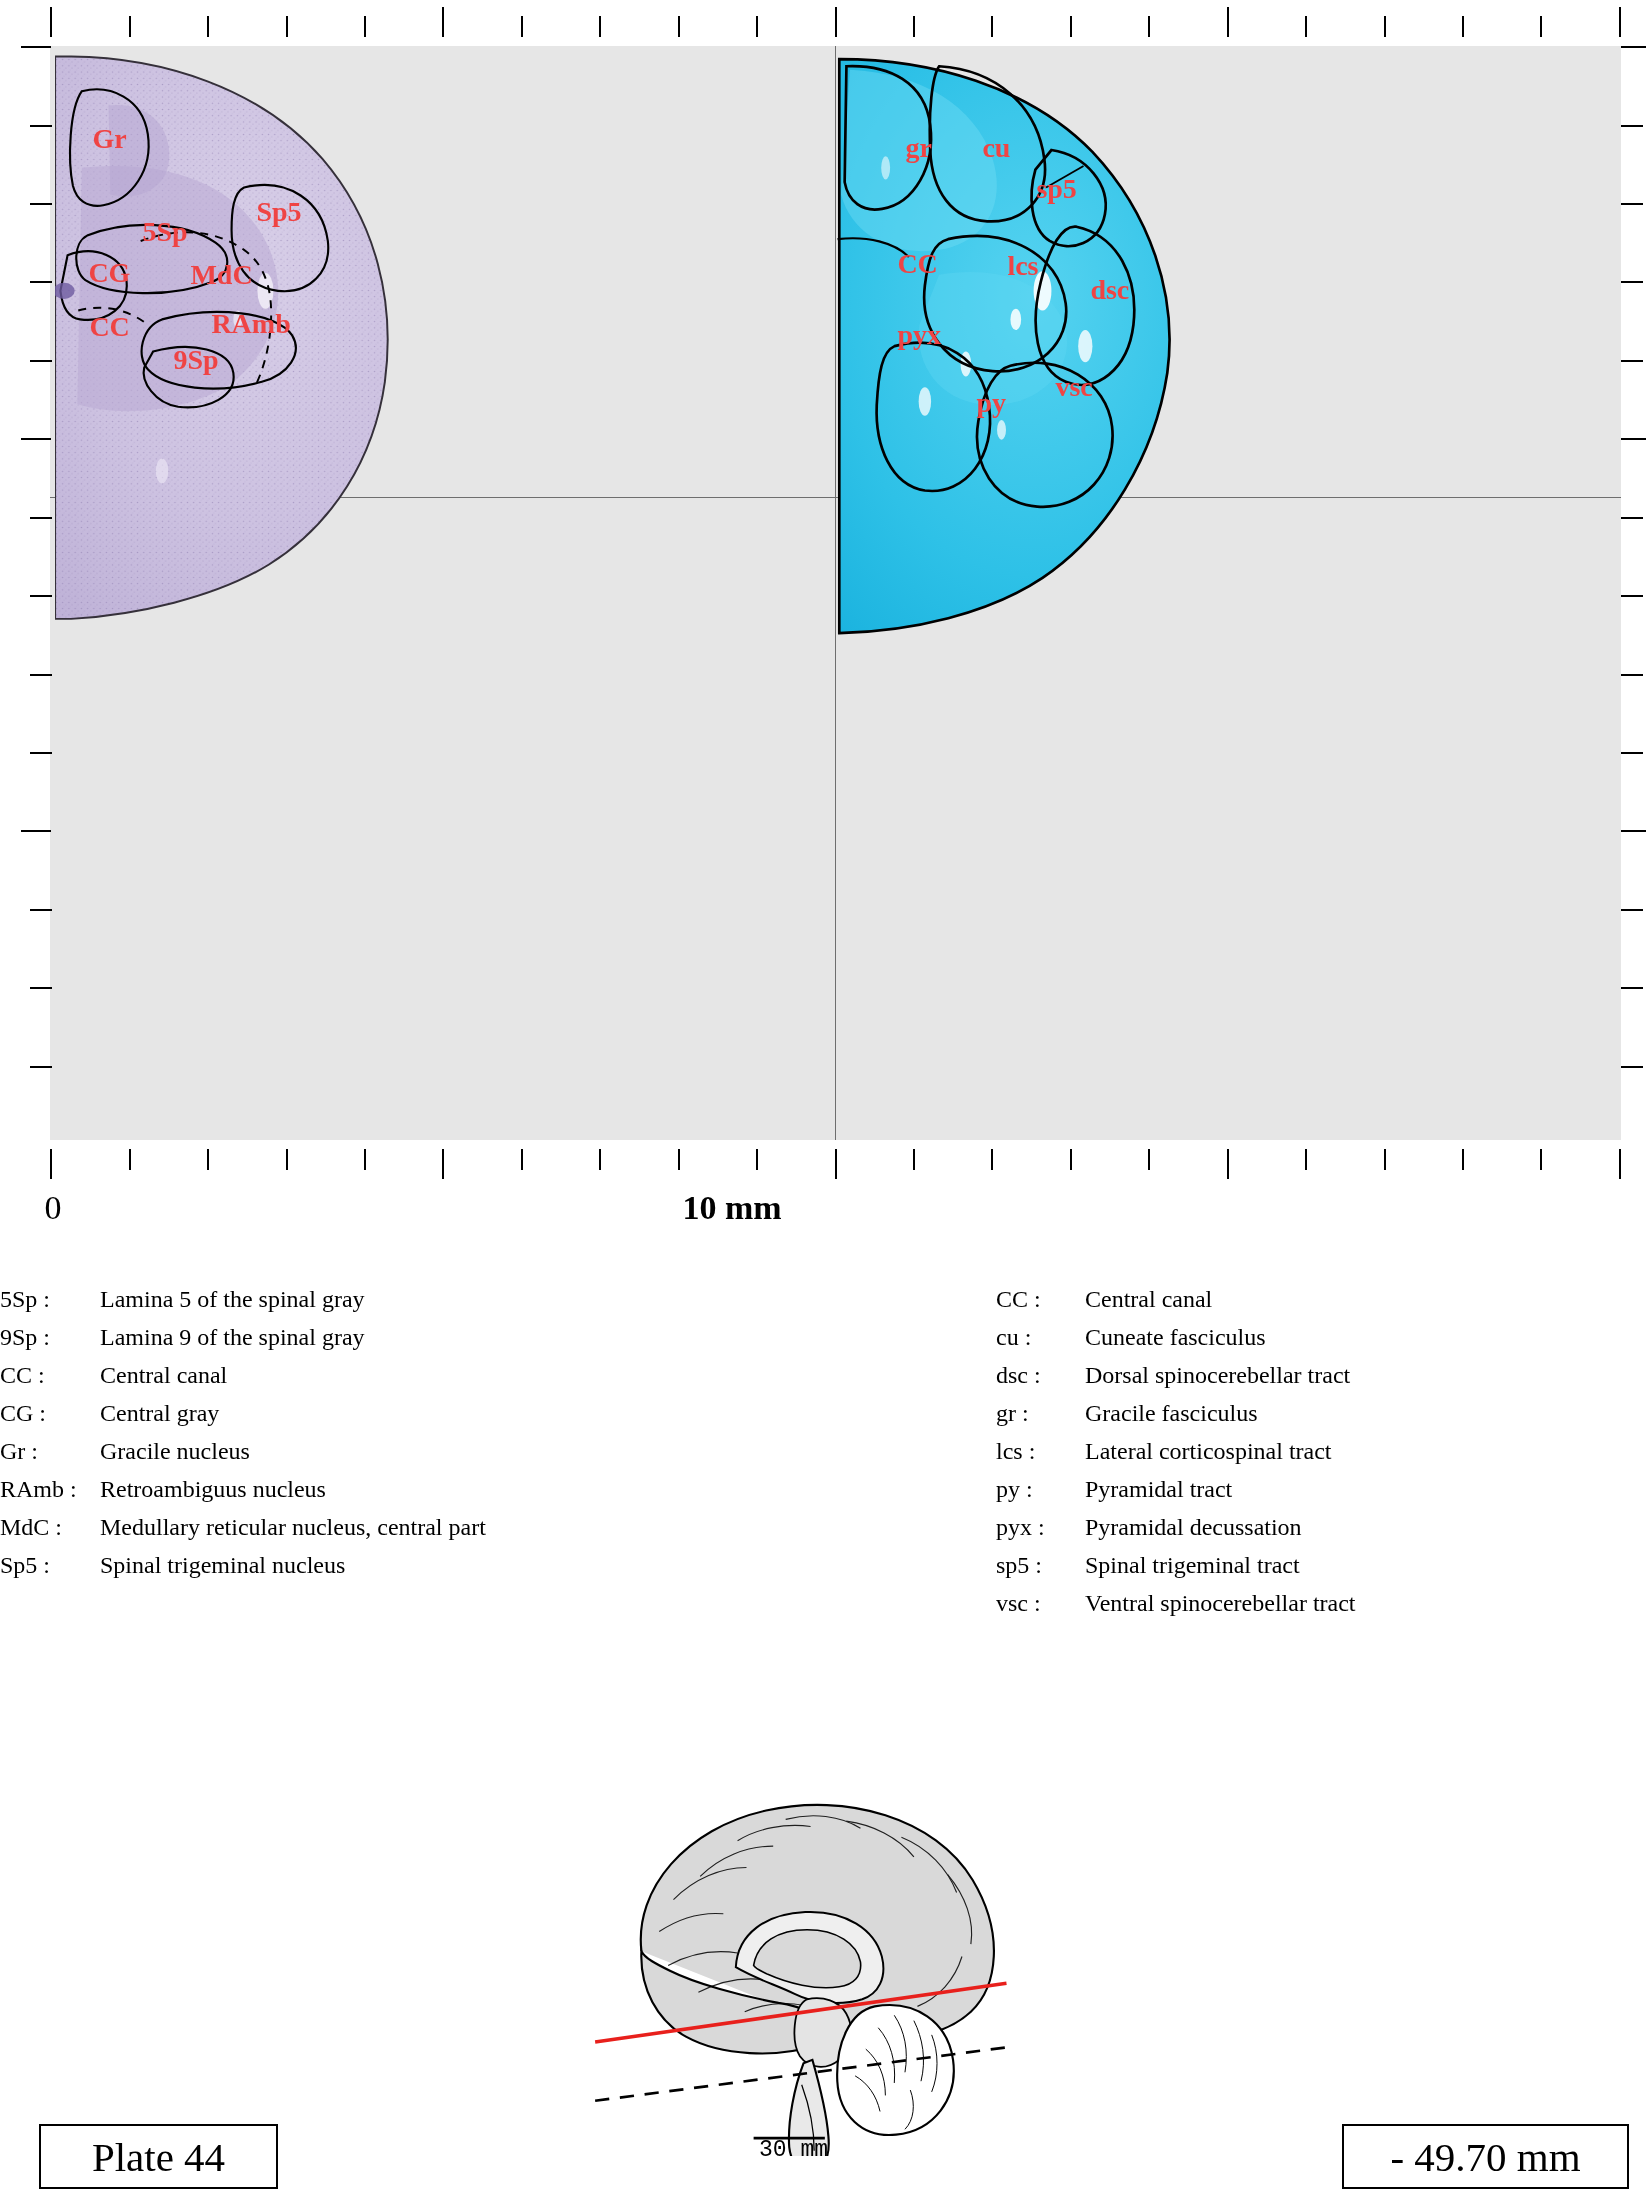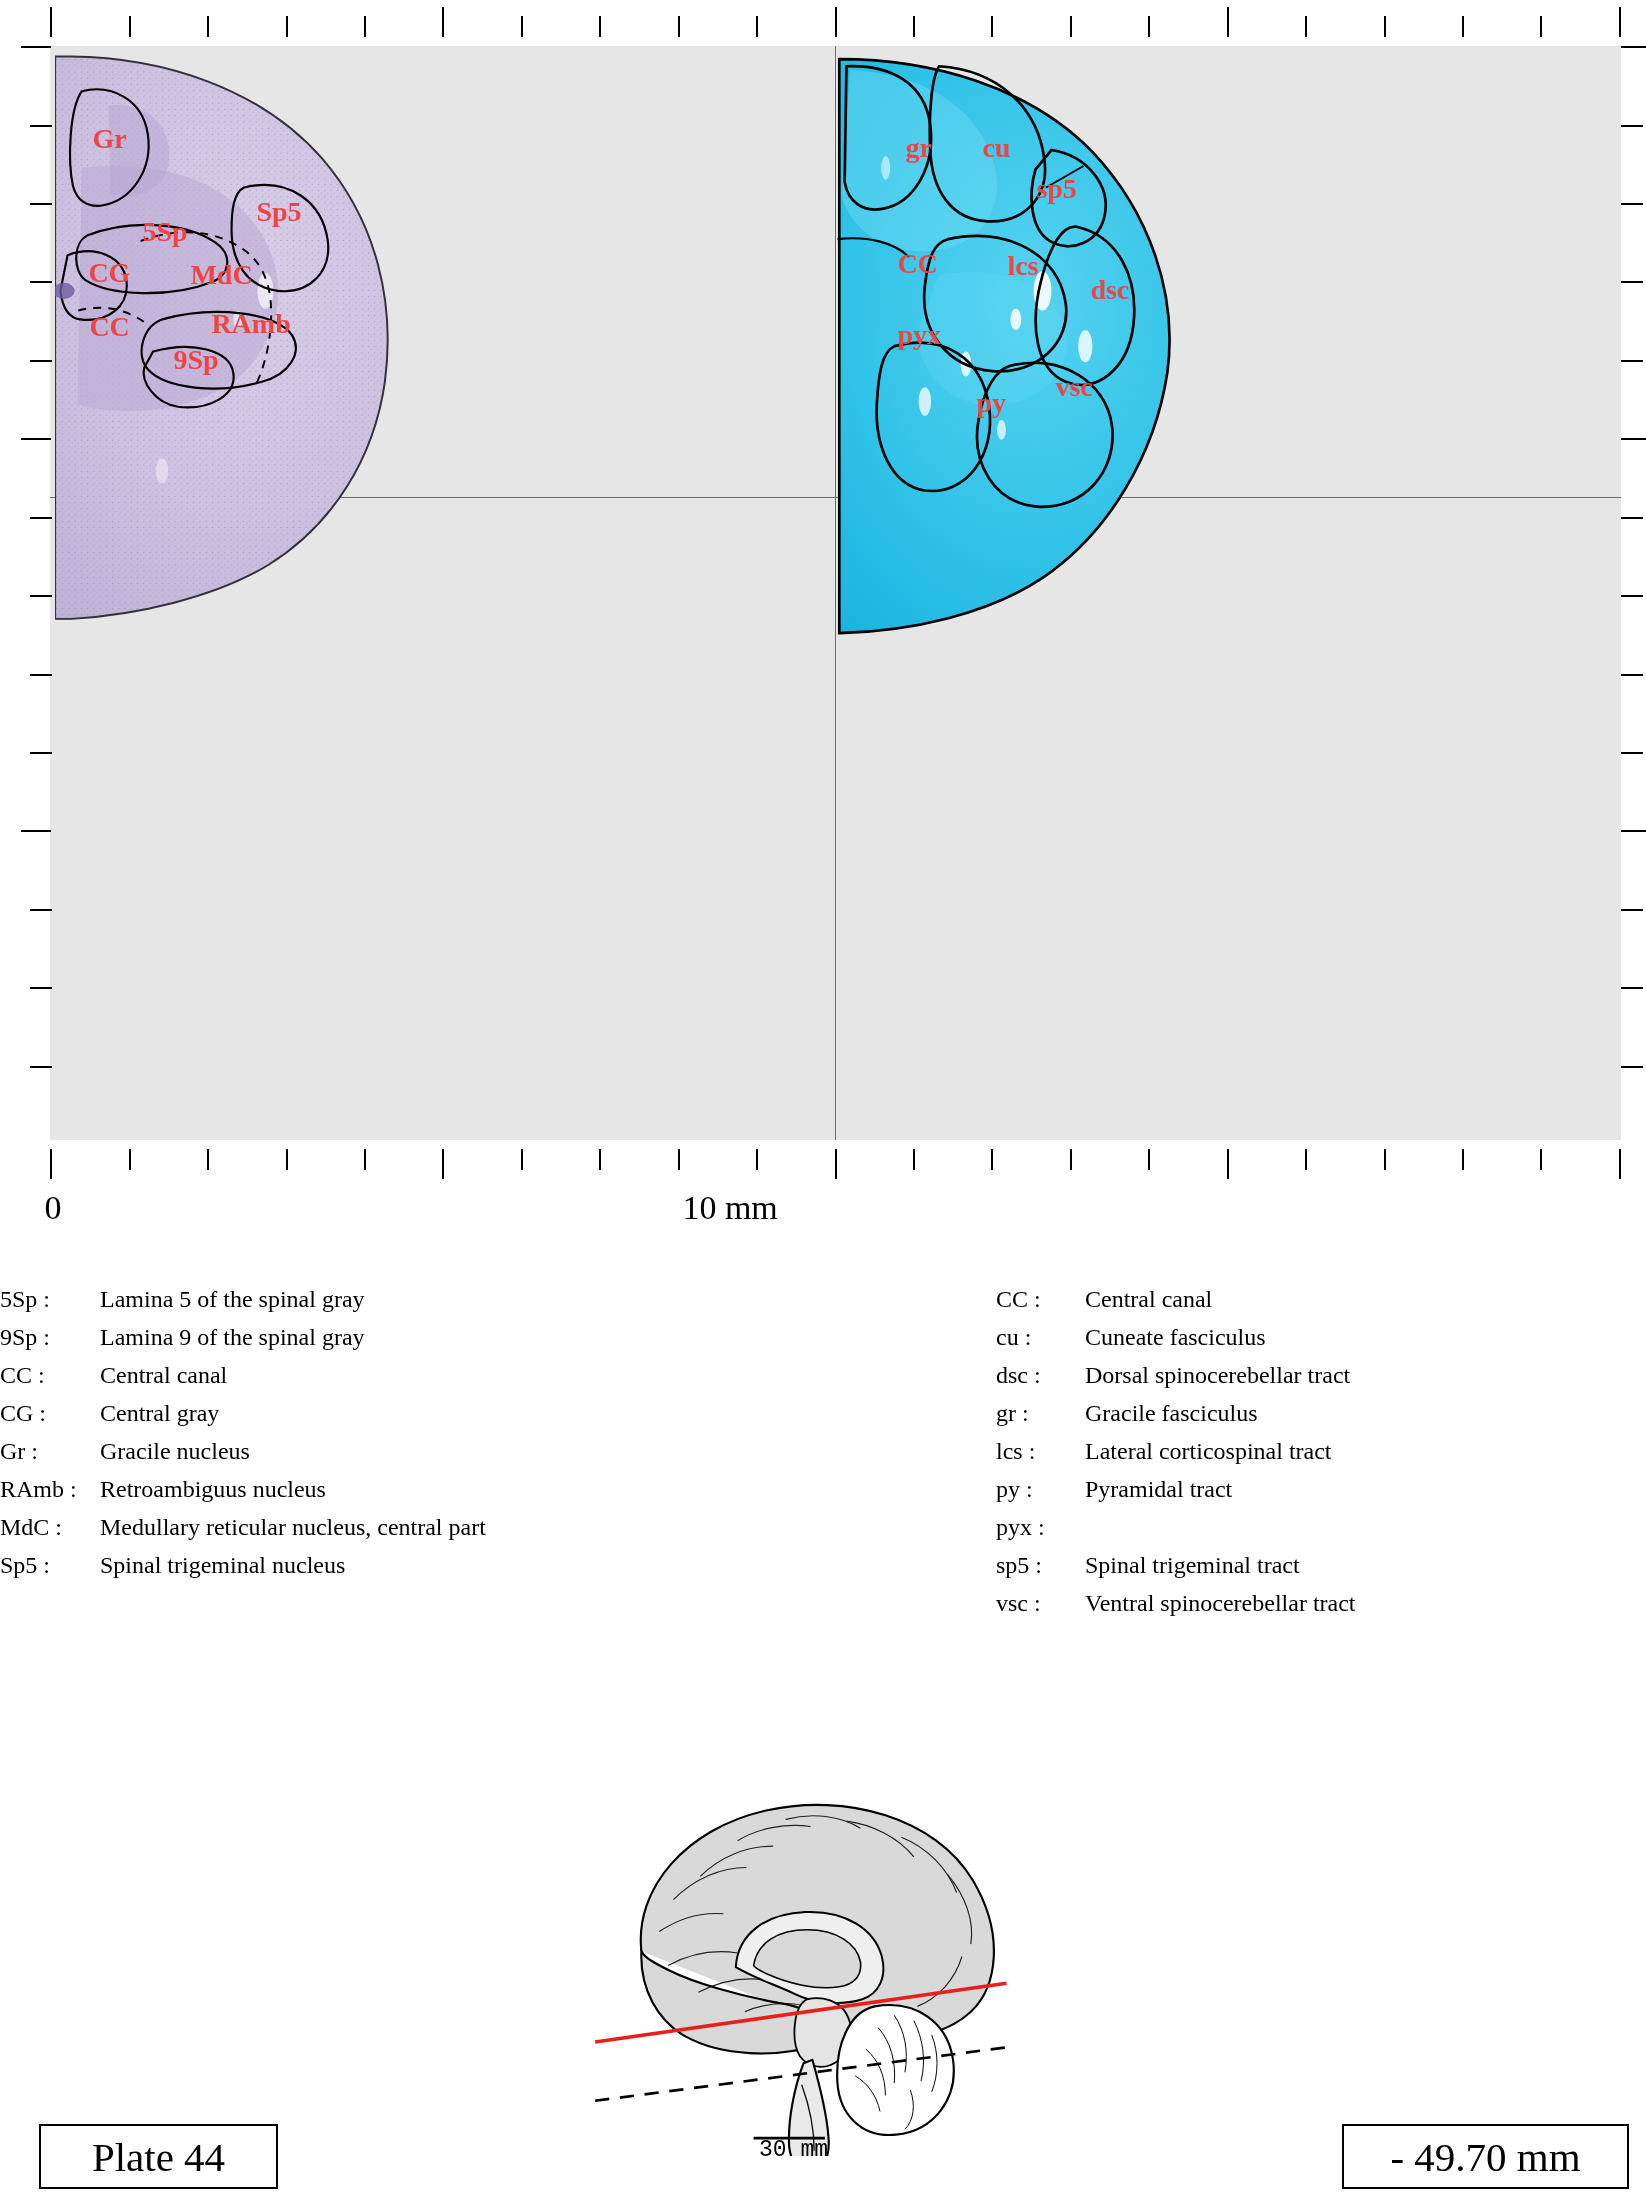--- a/index.html
+++ b/index.html
@@ -280,21 +280,21 @@
     <div class="lbl" style="left:204px;top:123px;">sp5</div>
     <div class="lbl" style="left:65px;top:198px;">CC</div>
     <div class="lbl" style="left:175px;top:200px;">lcs</div>
     <div class="lbl" style="left:258px;top:224px;text-align:right;">dsc</div>
     <div class="lbl" style="left:65px;top:269px;">pyx</div>
     <div class="lbl" style="left:144px;top:337px;">py</div>
     <div class="lbl" style="left:223px;top:321px;">vsc</div>
   </div>
 
   <div class="scale-num" style="left:23px;top:1182px;">0</div>
-  <div class="scale-num" style="left:661px;top:1182px;">10 mm</div>
+  <div class="scale-num" style="left:661px;top:1182px;font-weight:bold;">10 mm</div>
 </div>
 
 <div id="abbrev-left" class="abbrev">
   <div class="abbrev-row">
     <span class="abbrev-key">5Sp :</span>
     <span class="abbrev-val">Lamina 5 of the spinal gray</span>
   </div>
   <div class="abbrev-row">
     <span class="abbrev-key">9Sp :</span>
     <span class="abbrev-val">Lamina 9 of the spinal gray</span>
@@ -345,20 +345,21 @@
   <div class="abbrev-row">
     <span class="abbrev-key">lcs :</span>
     <span class="abbrev-val">Lateral corticospinal tract</span>
   </div>
   <div class="abbrev-row">
     <span class="abbrev-key">py :</span>
     <span class="abbrev-val">Pyramidal tract</span>
   </div>
   <div class="abbrev-row">
     <span class="abbrev-key">pyx :</span>
+    <span class="abbrev-val">Pyramidal decussation</span>
   </div>
   <div class="abbrev-row">
     <span class="abbrev-key">sp5 :</span>
     <span class="abbrev-val">Spinal trigeminal tract</span>
   </div>
   <div class="abbrev-row">
     <span class="abbrev-key">vsc :</span>
     <span class="abbrev-val">Ventral spinocerebellar tract</span>
   </div>
 </div>

